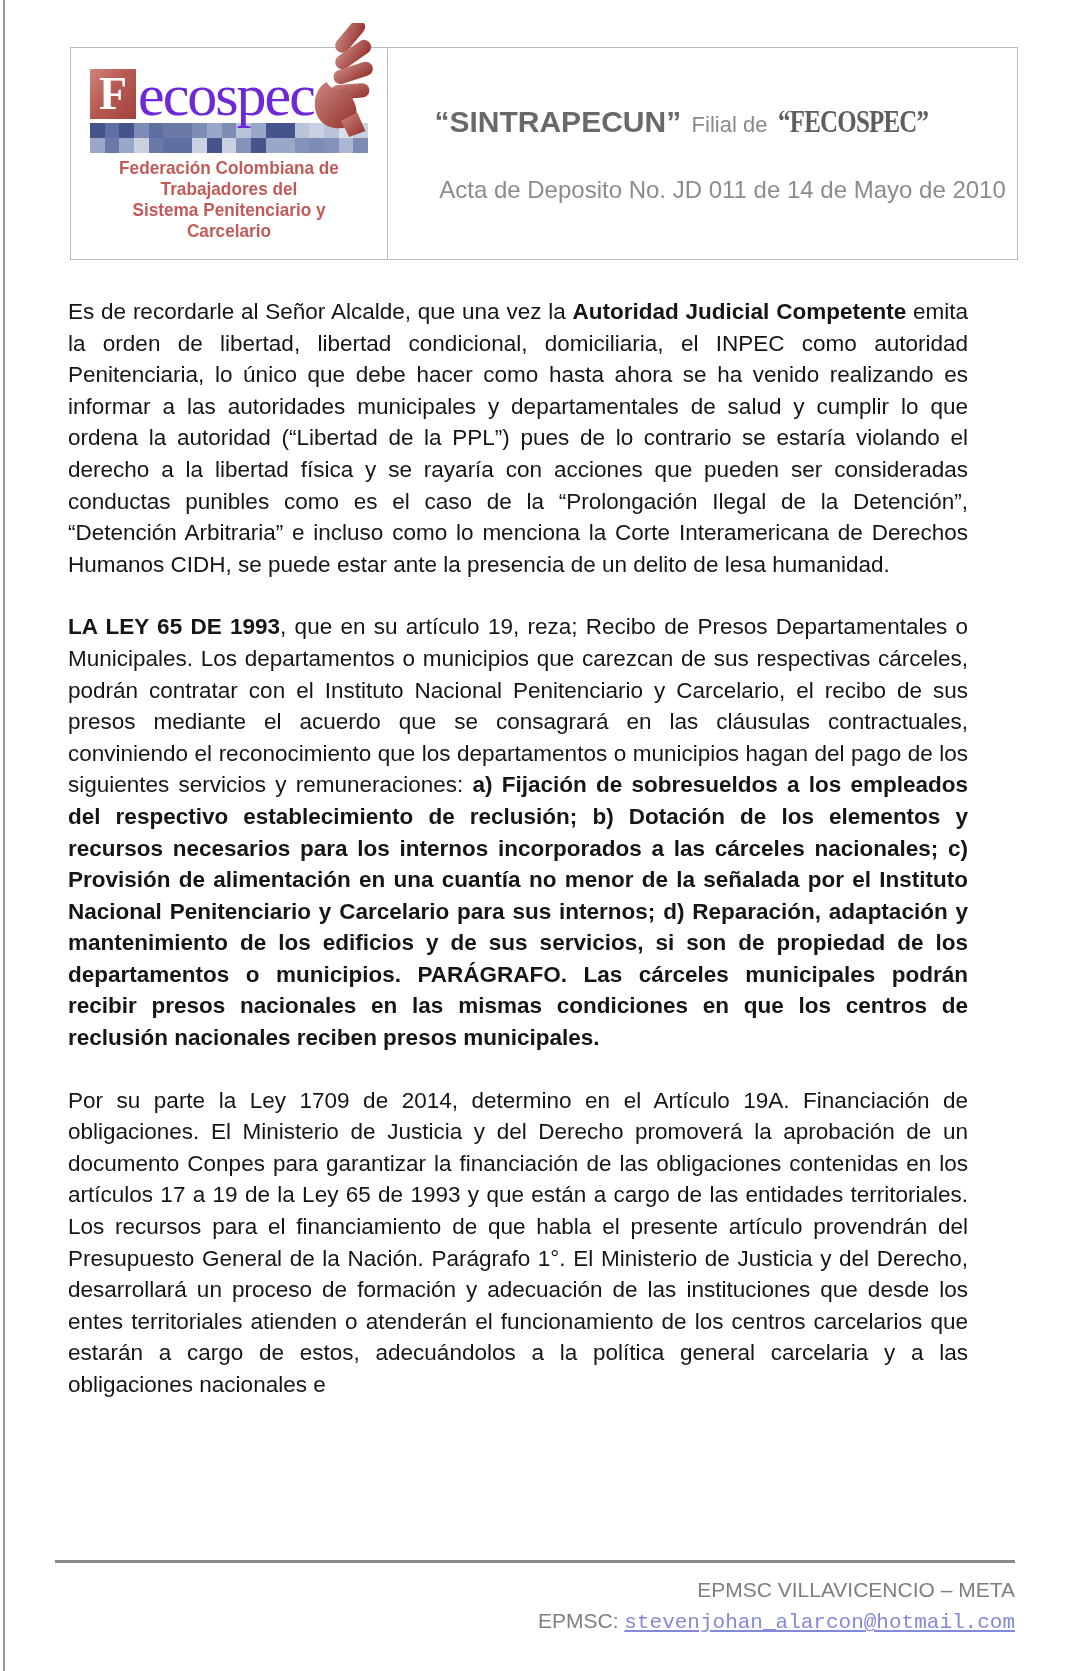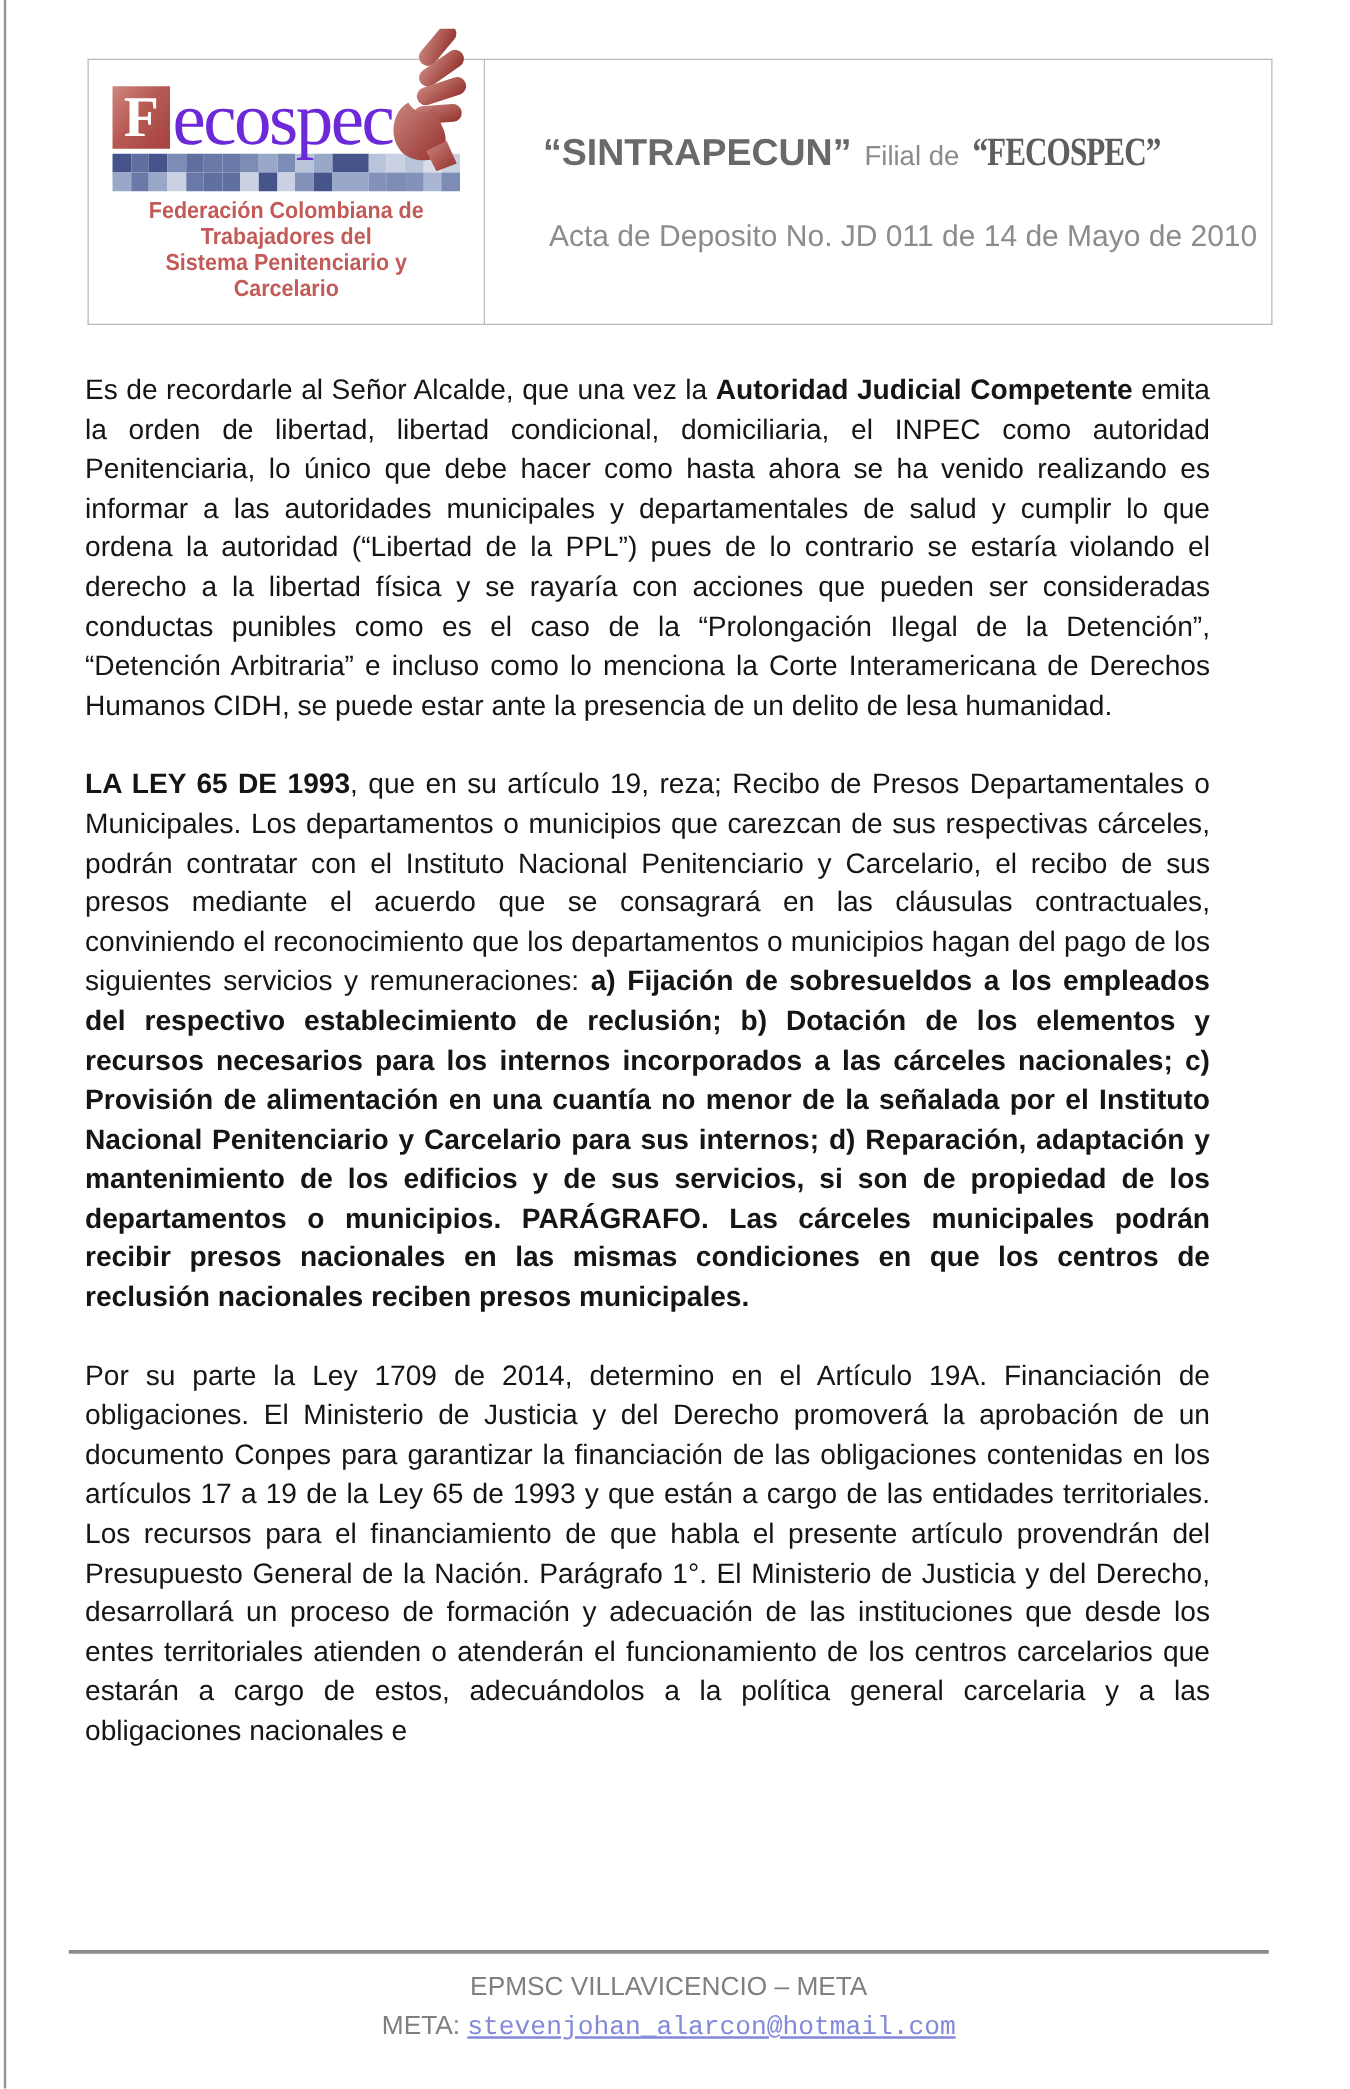--- a/index.html
+++ b/index.html
@@ -35,21 +35,21 @@
   .acta{font-size:24px;color:#8c8c8c;margin-left:40px;}
 
   
   .document-body{position:absolute;left:68px;top:296px;width:900px;
                  font-size:22.5px;line-height:31.6px;color:#151515;text-align:justify;}
   .para{margin:0 0 31px 0;}
   .b{font-weight:700;}
 
   
   .footer-rule{position:absolute;left:55px;top:1560px;width:960px;height:3px;background:#8b8b8b;}
-  .footer-text{position:absolute;left:55px;top:1574px;width:960px;text-align:center;
+  .footer-text{position:absolute;left:55px;top:1574px;width:960px;text-align:right;
                color:#7f7f7f;font-size:21px;line-height:31px;}
   .email-link{text-decoration:underline;cursor:pointer;}
 </style>
 </head>
 <body>
 
 <div class="page">
 
   <div class="edge-line"></div>
 
@@ -139,18 +139,18 @@
   <div class="document-body">
       <p class="para"><span>Es de recordarle al Señor Alcalde, que una vez la </span><span class="b">Autoridad Judicial Competente</span><span> emita la orden de libertad, libertad condicional, domiciliaria, el INPEC como autoridad Penitenciaria, lo único que debe hacer como hasta ahora se ha venido realizando es informar a las autoridades municipales y departamentales de salud y cumplir lo que ordena la autoridad (“Libertad de la PPL”) pues de lo contrario se estaría violando el derecho a la libertad física y se rayaría con acciones que pueden ser consideradas conductas punibles como es el caso de la “Prolongación Ilegal de la Detención”, “Detención Arbitraria” e incluso como lo menciona la Corte Interamericana de Derechos Humanos CIDH, se puede estar ante la presencia de un delito de lesa humanidad.</span></p>
       <p class="para"><span class="b">LA LEY 65 DE 1993</span><span>, que en su artículo 19, reza; Recibo de Presos Departamentales o Municipales. Los departamentos o municipios que carezcan de sus respectivas cárceles, podrán contratar con el Instituto Nacional Penitenciario y Carcelario, el recibo de sus presos mediante el acuerdo que se consagrará en las cláusulas contractuales, conviniendo el reconocimiento que los departamentos o municipios hagan del pago de los siguientes servicios y remuneraciones: </span><span class="b">a) Fijación de sobresueldos a los empleados del respectivo establecimiento de reclusión; b) Dotación de los elementos y recursos necesarios para los internos incorporados a las cárceles nacionales; c) Provisión de alimentación en una cuantía no menor de la señalada por el Instituto Nacional Penitenciario y Carcelario para sus internos; d) Reparación, adaptación y mantenimiento de los edificios y de sus servicios, si son de propiedad de los departamentos o municipios. PARÁGRAFO. Las cárceles municipales podrán recibir presos nacionales en las mismas condiciones en que los centros de reclusión nacionales reciben presos municipales.</span></p>
       <p class="para"><span>Por su parte la Ley 1709 de 2014, determino en el Artículo 19A. Financiación de obligaciones. El Ministerio de Justicia y del Derecho promoverá la aprobación de un documento Conpes para garantizar la financiación de las obligaciones contenidas en los artículos 17 a 19 de la Ley 65 de 1993 y que están a cargo de las entidades territoriales. Los recursos para el financiamiento de que habla el presente artículo provendrán del Presupuesto General de la Nación. Parágrafo 1°. El Ministerio de Justicia y del Derecho, desarrollará un proceso de formación y adecuación de las instituciones que desde los entes territoriales atienden o atenderán el funcionamiento de los centros carcelarios que estarán a cargo de estos, adecuándolos a la política general carcelaria y a las obligaciones nacionales e</span></p>
     </div>
 
   <div class="footer-rule"></div>
   <div class="footer-text">
     <div>EPMSC VILLAVICENCIO – META</div>
     <div>
-      <span>META:</span>
+      <span>EPMSC:</span>
       <a class="email-link" style="color: rgb(130, 137, 217); font-family: Liberation Mono, monospace;">stevenjohan_alarcon@hotmail.com</a>
     </div>
   </div>
 
 </div>
 
 </body></html>

